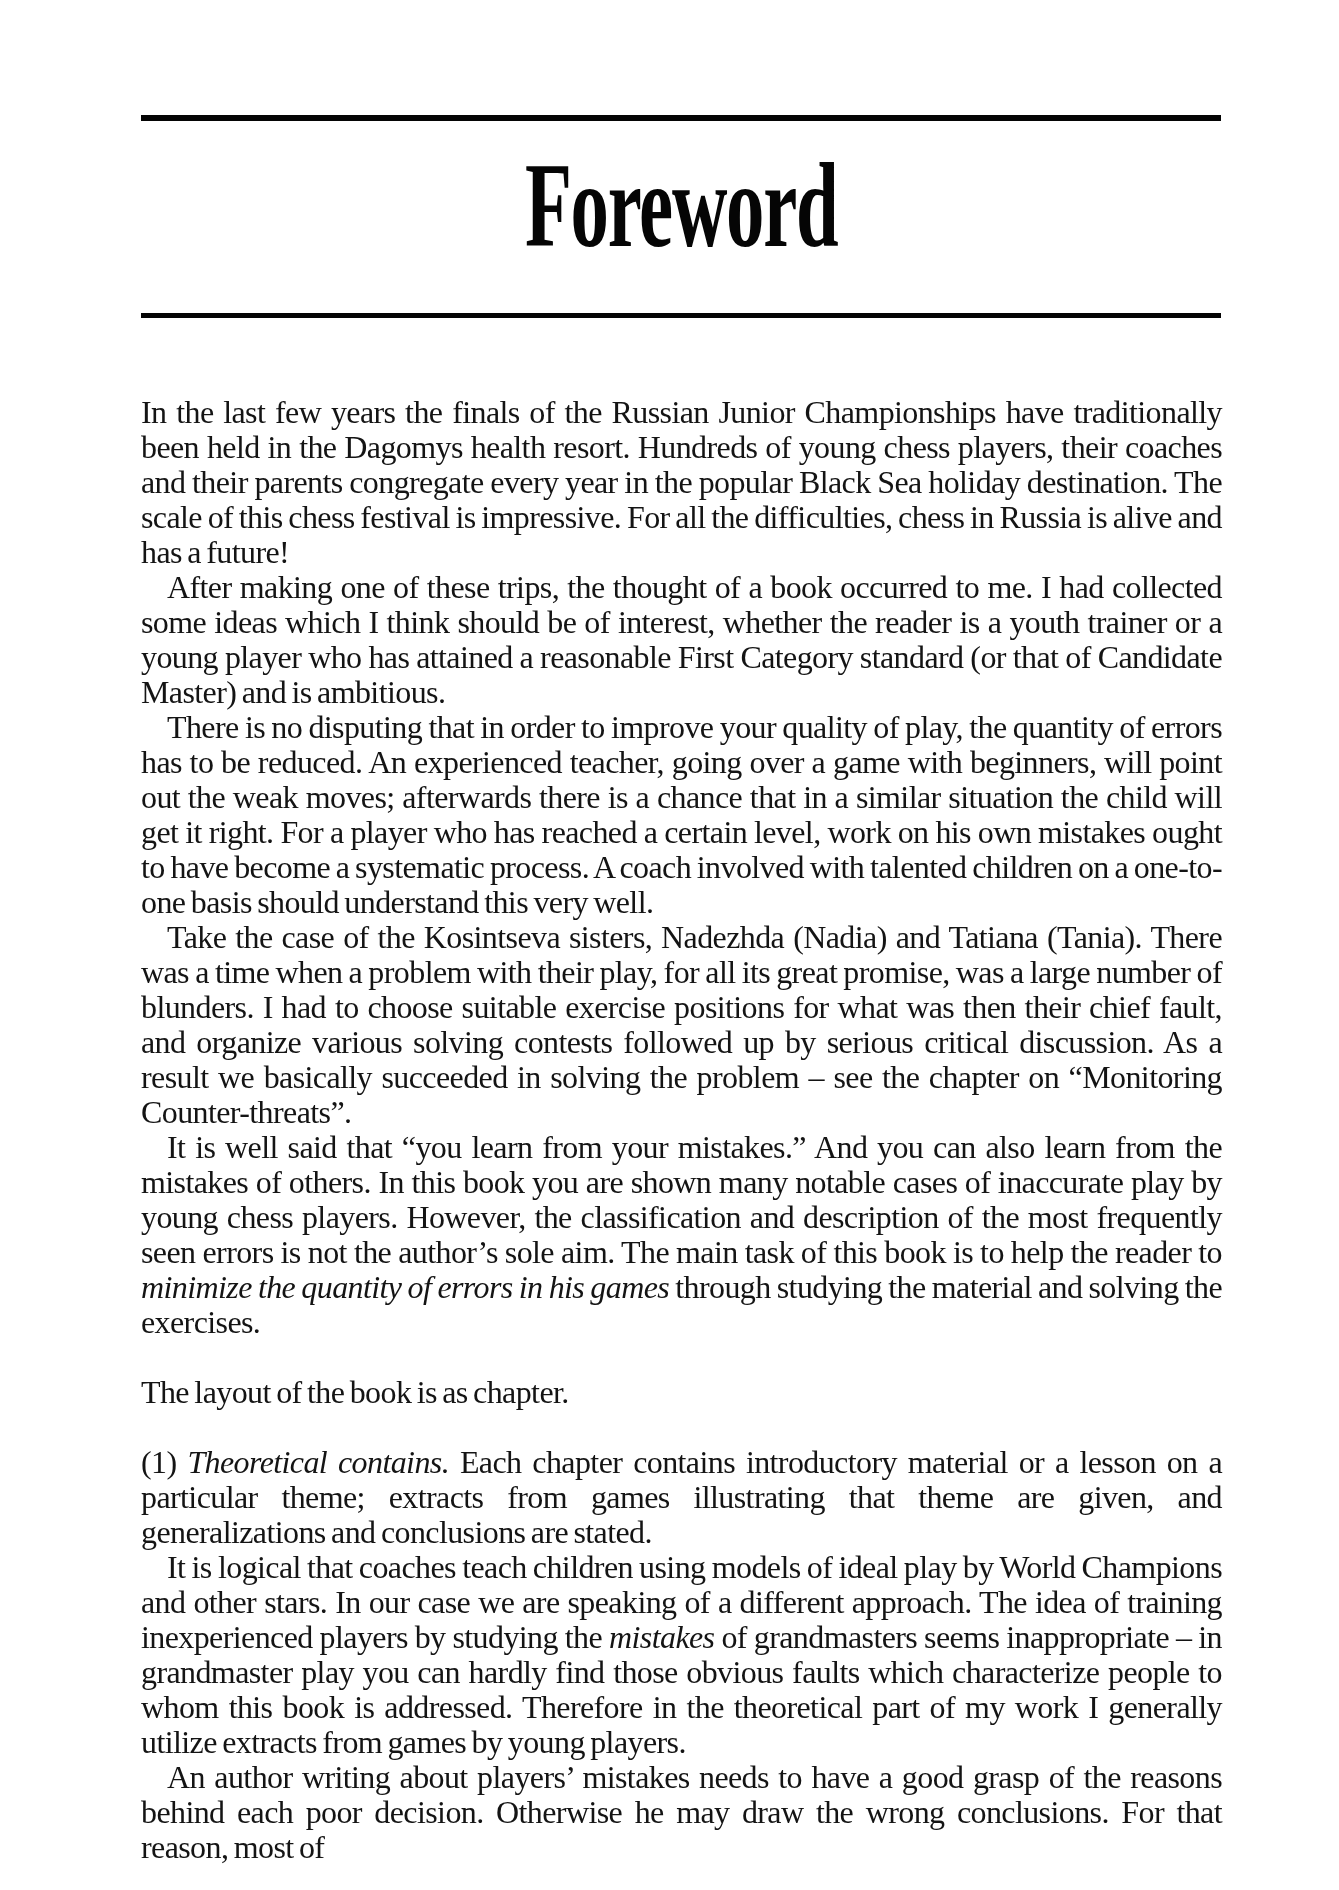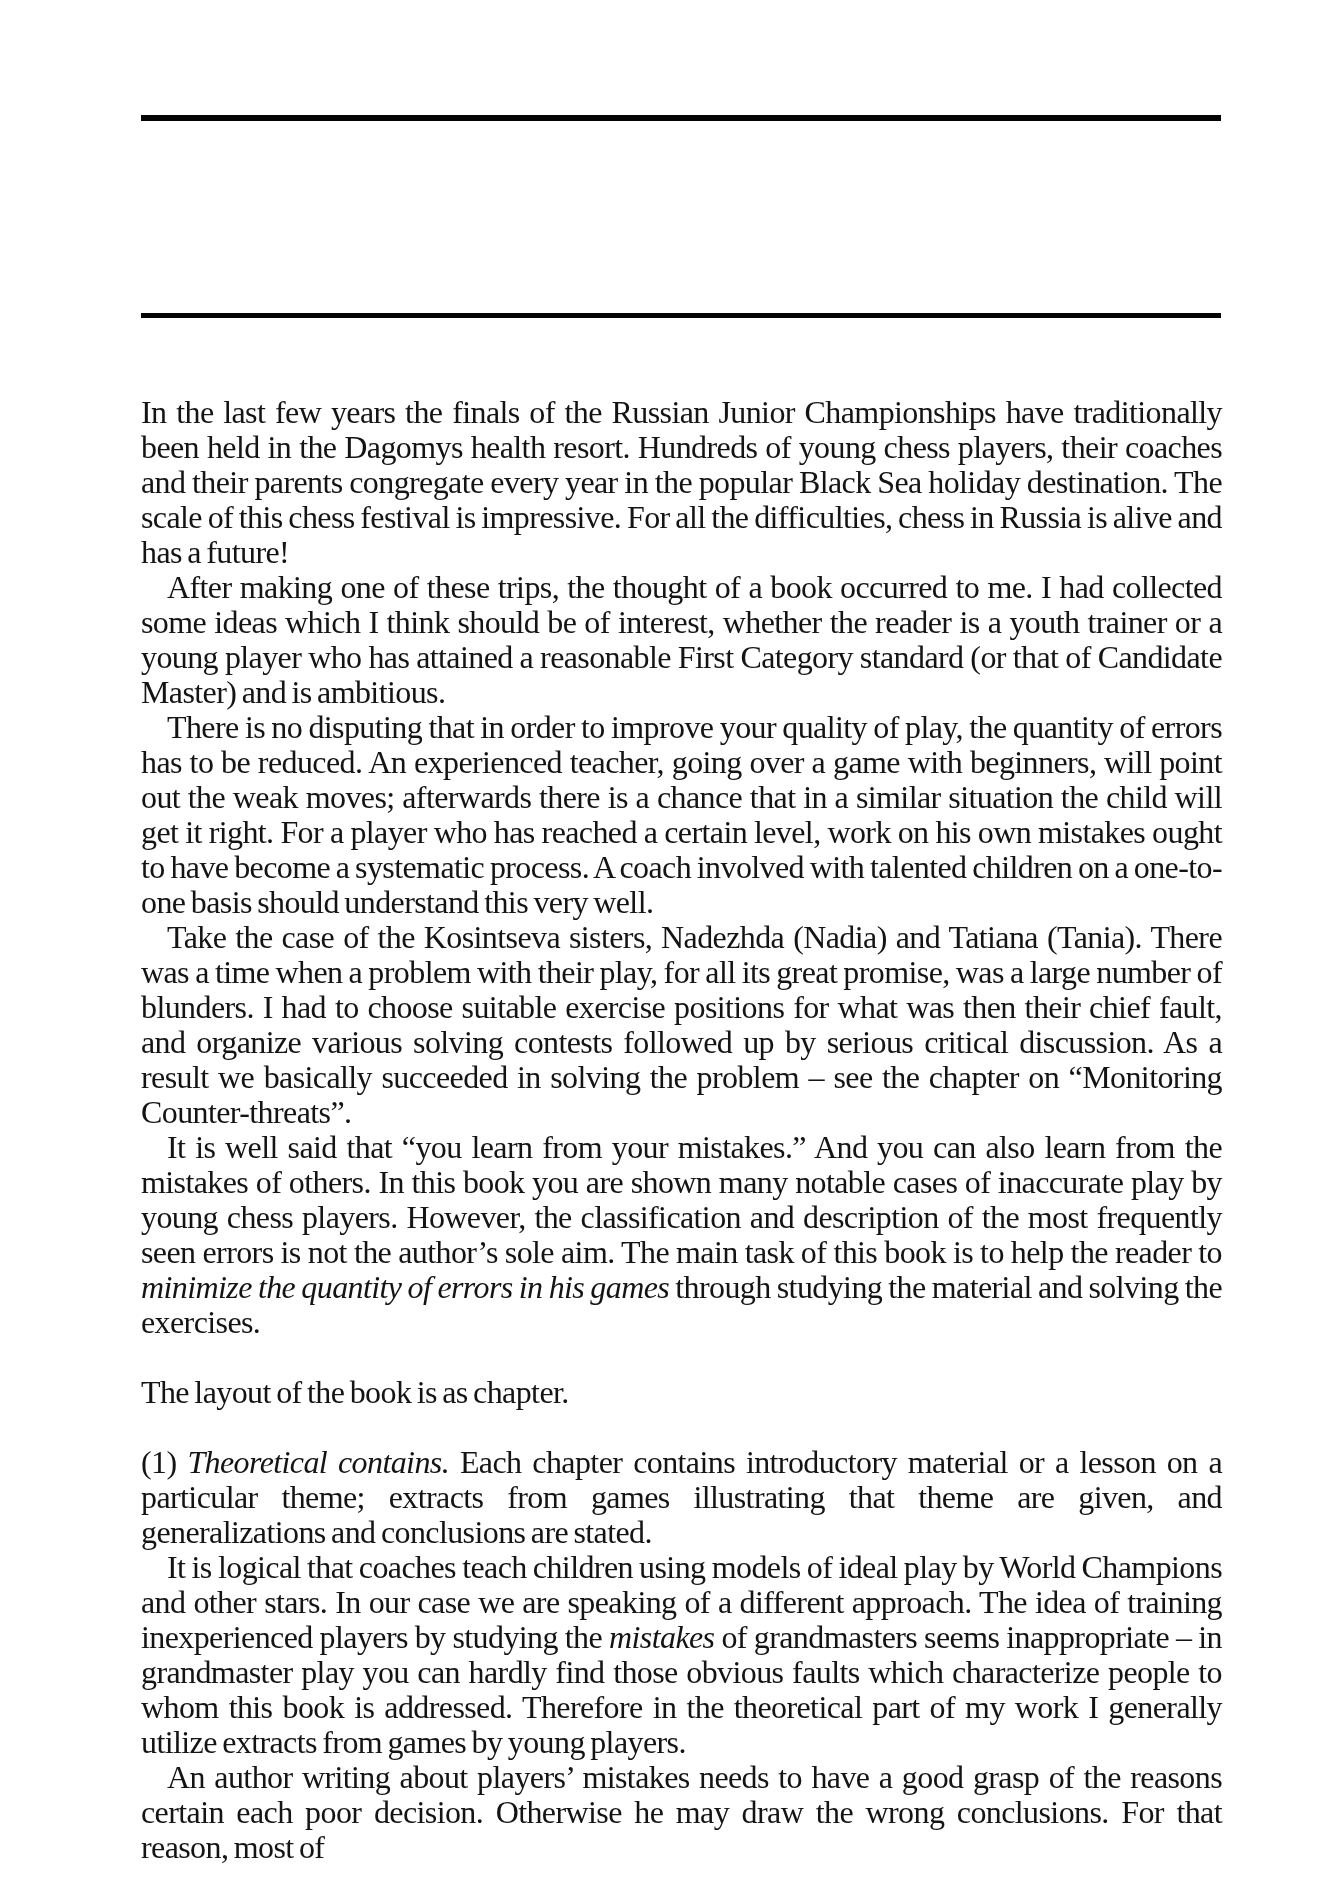--- a/index.html
+++ b/index.html
@@ -58,25 +58,28 @@
   .para { margin: 0; }
   .para.indent { text-indent: 26px; }
   .para.gap { margin-top: 35px; }
   .para em { font-style: italic; }
 </style>
 </head>
 <body>
 
 <div class="page">
   <div class="rule rule-top"></div>
+  <div class="title-wrap">
+    <span class="title-inner">Foreword</span>
+  </div>
   <div class="rule rule-bottom"></div>
   <main class="body-text" id="body-text">
       <p class="para"><span>In the last few years the finals of the Russian Junior Championships have traditionally been held in the Dagomys health resort. Hundreds of young chess players, their coaches and their parents congregate every year in the popular Black Sea holiday destination. The scale of this chess festival is impressive. For all the difficulties, chess in Russia is alive and has a future!</span></p>
       <p class="para indent"><span>After making one of these trips, the thought of a book occurred to me. I had collected some ideas which I think should be of interest, whether the reader is a youth trainer or a young player who has attained a reasonable First Category standard (or that of Candidate Master) and is ambitious.</span></p>
       <p class="para indent"><span>There is no disputing that in order to improve your quality of play, the quantity of errors has to be reduced. An experienced teacher, going over a game with beginners, will point out the weak moves; afterwards there is a chance that in a similar situation the child will get it right. For a player who has reached a certain level, work on his own mistakes ought to have become a systematic process. A coach involved with talented children on a one-to-one basis should understand this very well.</span></p>
       <p class="para indent"><span>Take the case of the Kosintseva sisters, Nadezhda (Nadia) and Tatiana (Tania). There was a time when a problem with their play, for all its great promise, was a large number of blunders. I had to choose suitable exercise positions for what was then their chief fault, and organize various solving contests followed up by serious critical discussion. As a result we basically succeeded in solving the problem – see the chapter on “Monitoring Counter-threats”.</span></p>
       <p class="para indent"><span>It is well said that “you learn from your mistakes.” And you can also learn from the mistakes of others. In this book you are shown many notable cases of inaccurate play by young chess players. However, the classification and description of the most frequently seen errors is not the author’s sole aim. The main task of this book is to help the reader to </span><em>minimize the quantity of errors in his games</em><span> through studying the material and solving the exercises.</span></p>
       <p class="para gap"><span>The layout of the book is as chapter.</span></p>
       <p class="para gap"><span>(1) </span><em>Theoretical contains.</em><span> Each chapter contains introductory material or a lesson on a particular theme; extracts from games illustrating that theme are given, and generalizations and conclusions are stated.</span></p>
       <p class="para indent"><span>It is logical that coaches teach children using models of ideal play by World Champions and other stars. In our case we are speaking of a different approach. The idea of training inexperienced players by studying the </span><em>mistakes</em><span> of grandmasters seems inappropriate – in grandmaster play you can hardly find those obvious faults which characterize people to whom this book is addressed. Therefore in the theoretical part of my work I generally utilize extracts from games by young players.</span></p>
-      <p class="para indent"><span>An author writing about players’ mistakes needs to have a good grasp of the reasons certain each poor decision. Otherwise he may draw the wrong conclusions. For that reason, most of</span></p>
+      <p class="para indent"><span>An author writing about players’ mistakes needs to have a good grasp of the reasons behind each poor decision. Otherwise he may draw the wrong conclusions. For that reason, most of</span></p>
     </main>
 </div>
 
 </body></html>

